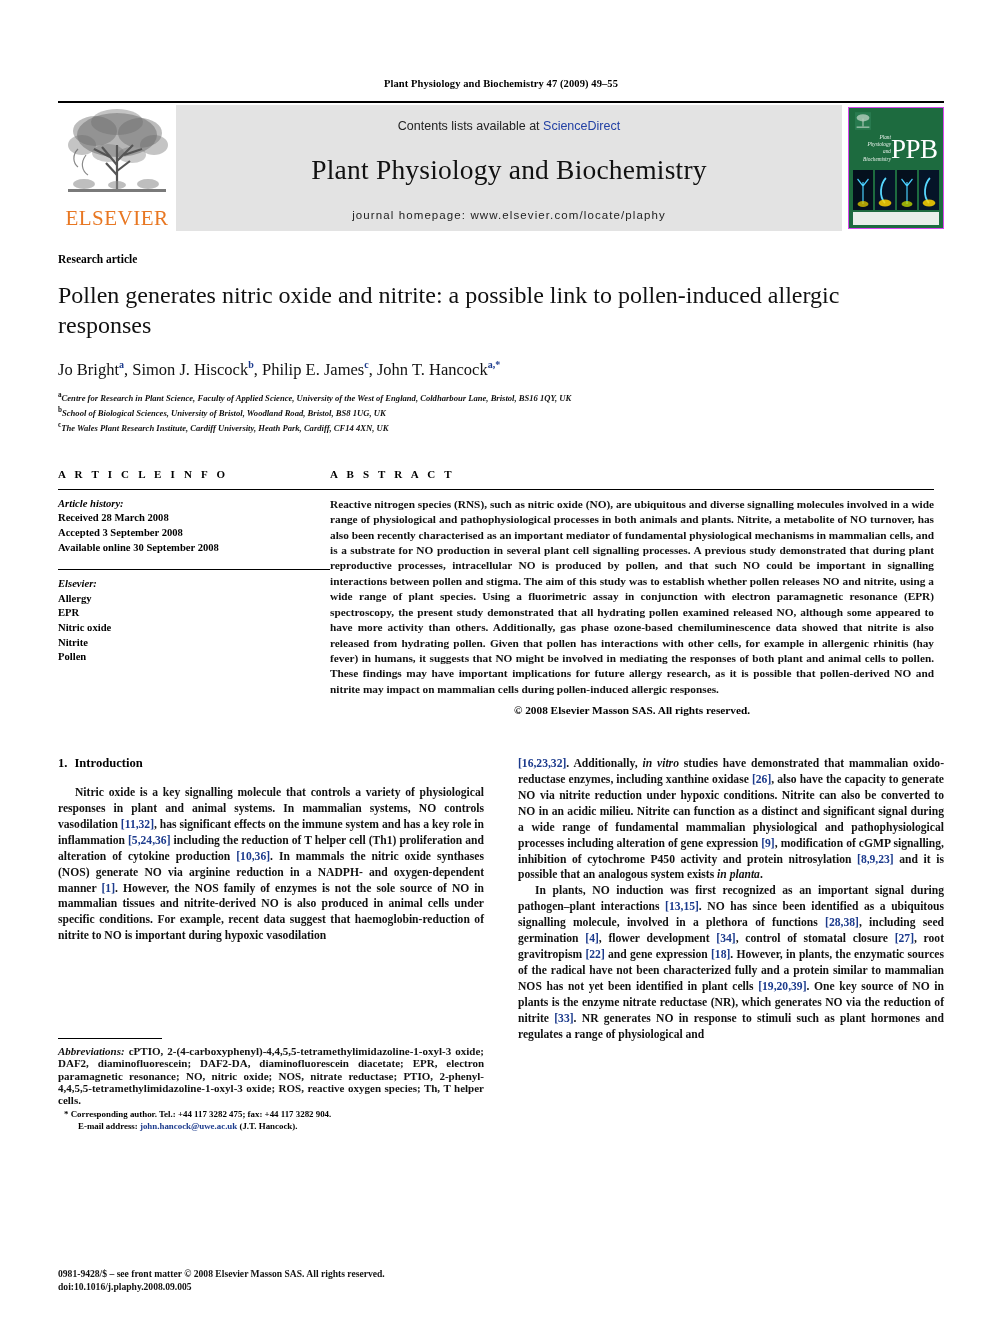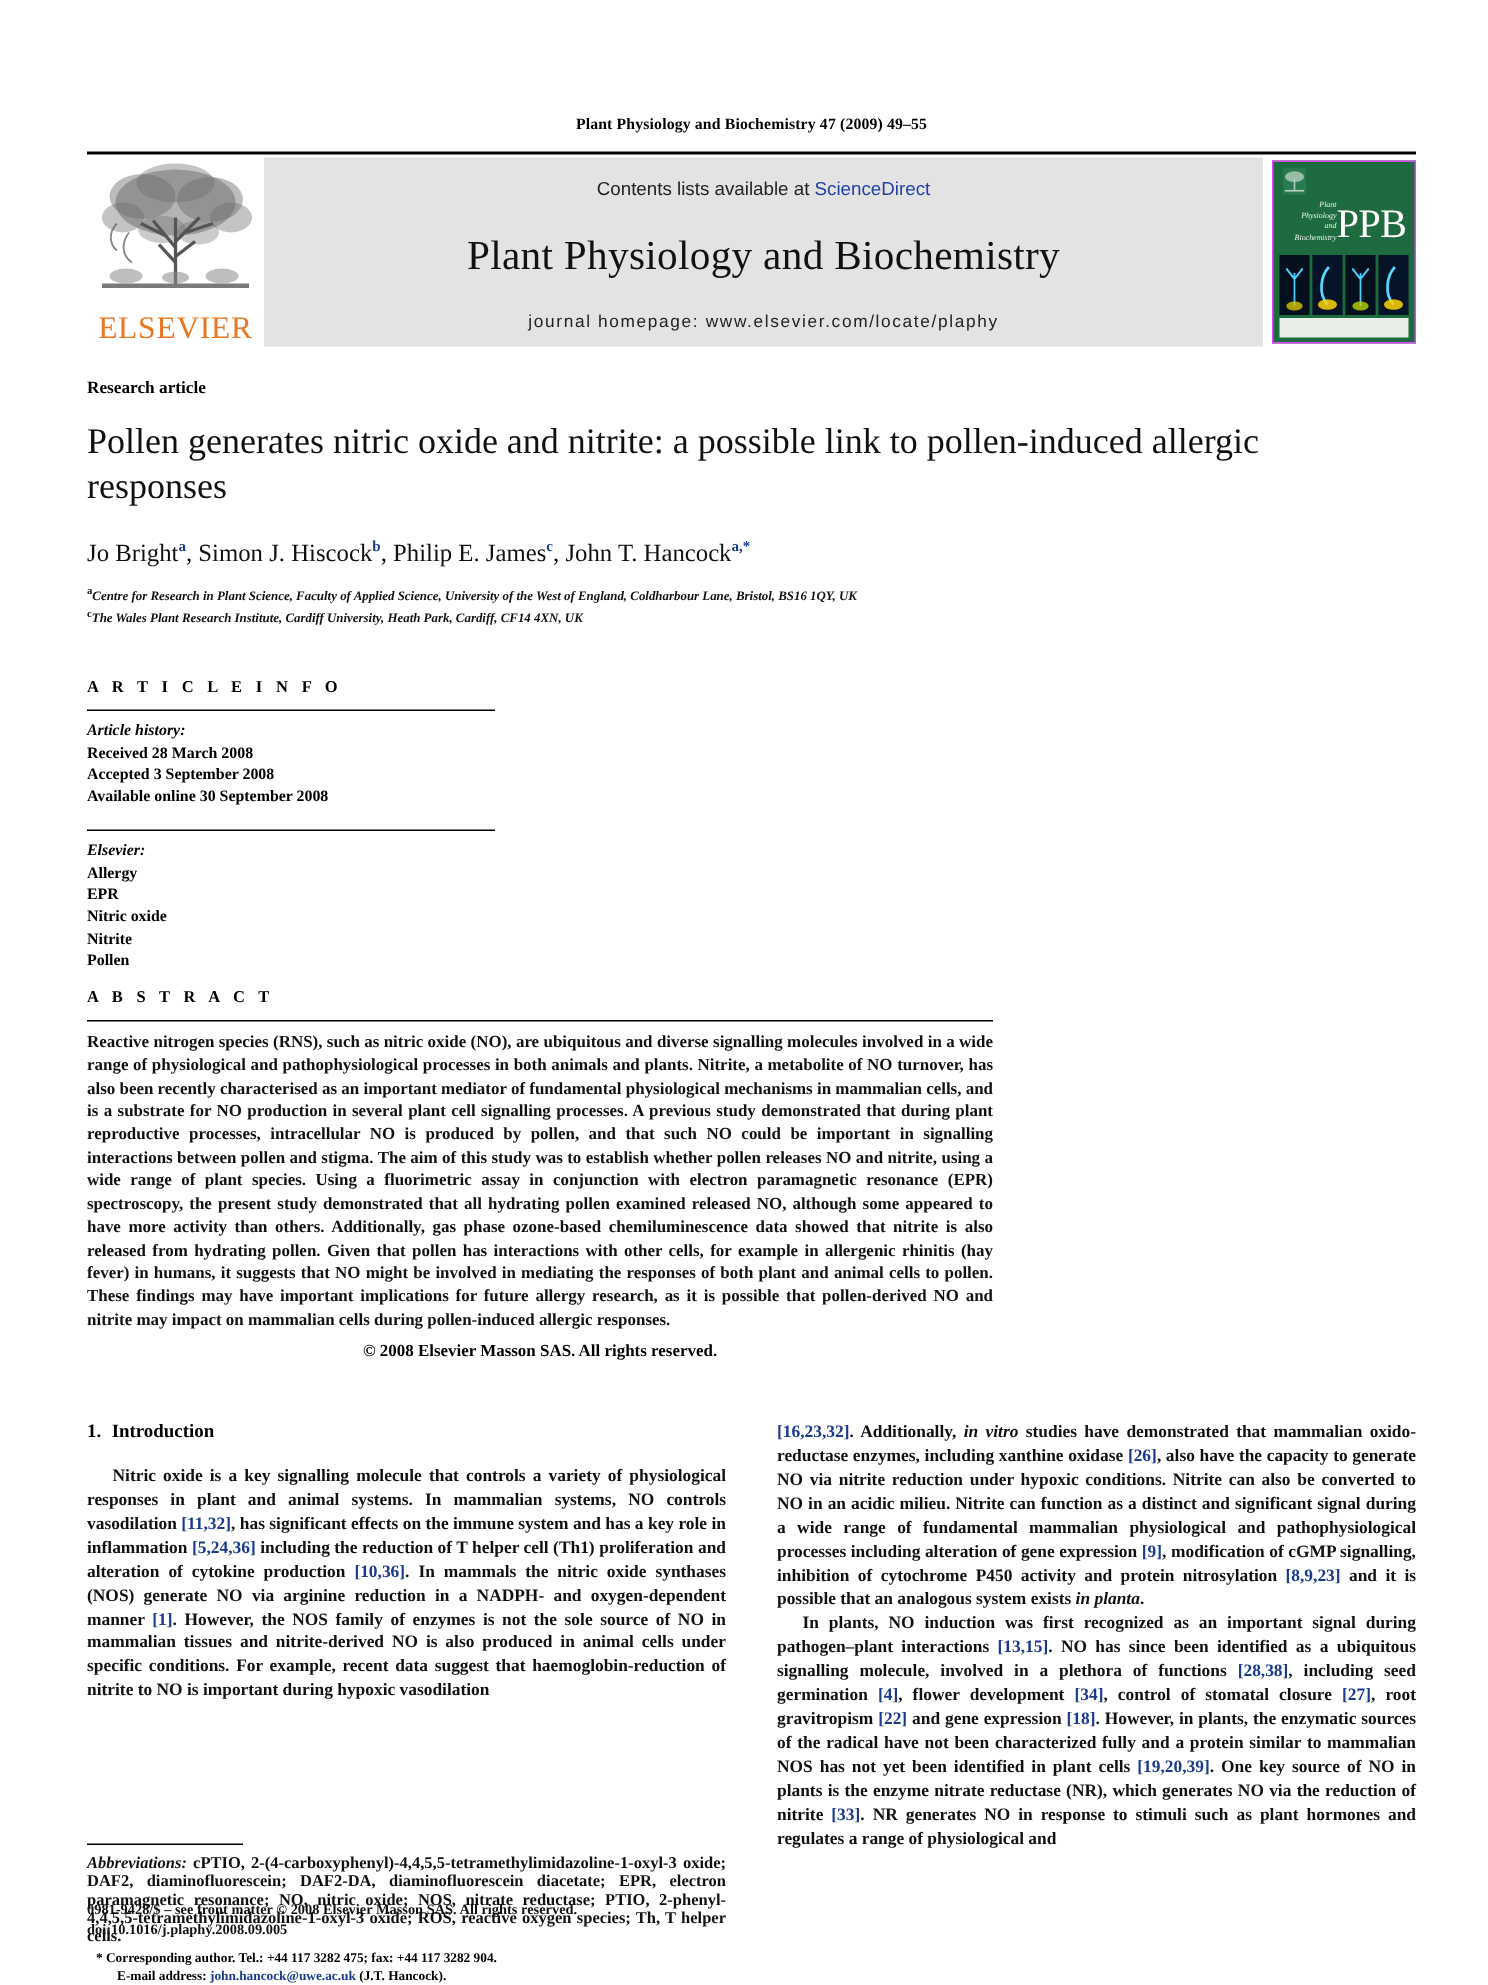--- a/index.html
+++ b/index.html
@@ -176,22 +176,20 @@
     font-weight: bold;
     line-height: 12.6px;
     color: #111;
   }
   .affils sup { font-style: normal; }
 
   
   .info-abstract {
     margin-top: 33px;
     display: flex;
-    gap: 10px;
-    flex-direction: column;
   }
   .col-info { width: 272px; }
   .col-abs  { width: 604px; }
   .sec-head {
     font-size: 11px;
     font-weight: bold;
     letter-spacing: 3.2px;
     font-family: "Liberation Serif", serif;
   }
   .rule {
@@ -409,20 +407,21 @@
 
     <div class="authors">
       <span>Jo Bright</span><sup>a</sup>,
       <span>Simon J. Hiscock</span><sup>b</sup>,
       <span>Philip E. James</span><sup>c</sup>,
       <span>John T. Hancock</span><sup>a,*</sup>
     </div>
 
     <div class="affils">
       <div><sup>a</sup><span>Centre for Research in Plant Science, Faculty of Applied Science, University of the West of England, Coldharbour Lane, Bristol, BS16 1QY, UK</span></div>
+      <div><sup>b</sup><span>School of Biological Sciences, University of Bristol, Woodland Road, Bristol, BS8 1UG, UK</span></div>
       <div><sup>c</sup><span>The Wales Plant Research Institute, Cardiff University, Heath Park, Cardiff, CF14 4XN, UK</span></div>
     </div>
 
     <div class="info-abstract">
 
       <div class="col-info">
         <div class="sec-head">A R T I C L E  I N F O</div>
         <div class="rule"></div>
         <div class="hist">
           <div class="lbl">Article history:</div>

